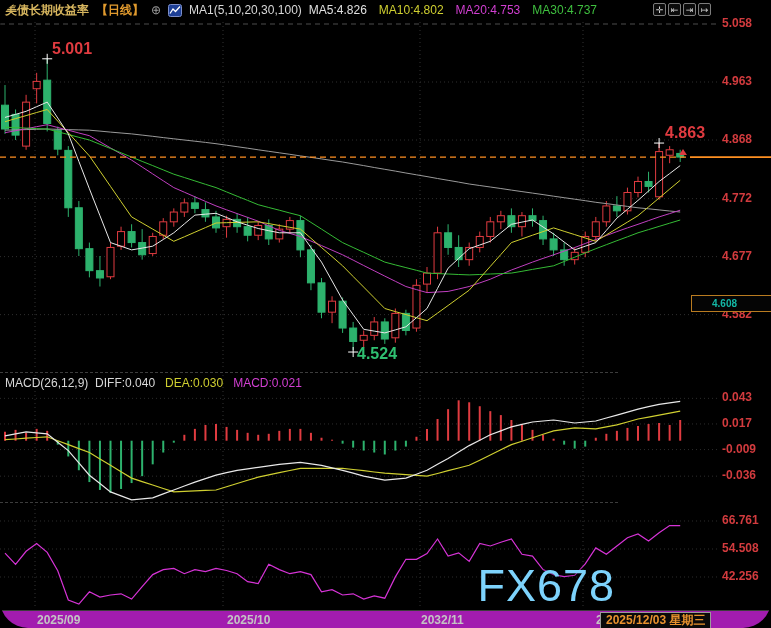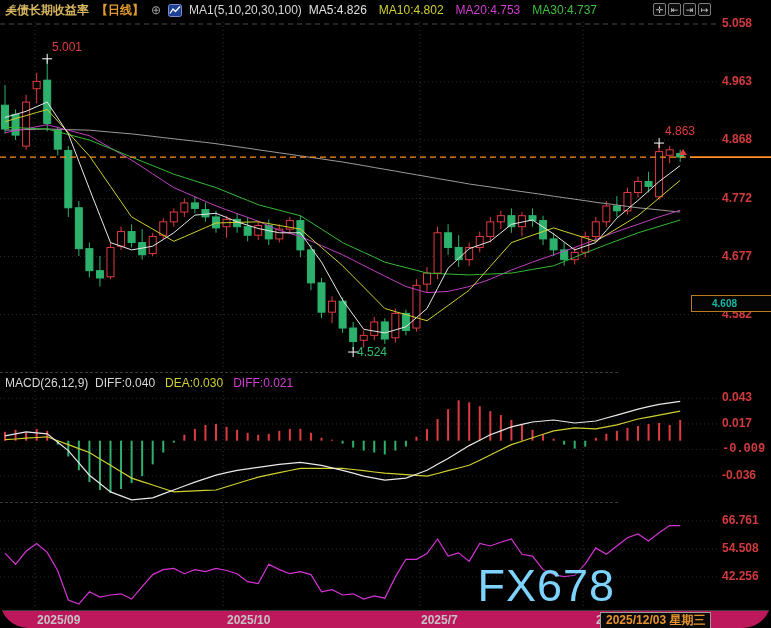--- a/index.html
+++ b/index.html
@@ -20,29 +20,29 @@
   
   .panel{position:absolute;left:0;width:618px;}
   .panel svg.plot{position:absolute;left:0;top:0;}
   .p-main{top:20px;height:352px;}
   .p-macd{top:372px;height:130px;border-top:1px dashed #3c3c3c;box-sizing:border-box;}
   .p-rsi{top:502px;height:108px;border-top:1px dashed #3c3c3c;box-sizing:border-box;}
   .phead{position:absolute;left:5px;top:3px;font-size:12px;color:#d8d8d8;z-index:4;white-space:nowrap;}
   .phead .v-dea{color:#cfcf30;} .phead .v-macd{color:#d23fd2;}
   .phead .v-rsi2{color:#cfcf30;} .phead .v-rsi3{color:#d23fd2;}
   .axis-lab{position:absolute;left:722px;font-size:12px;font-weight:700;color:#d23b3e;z-index:3;}
-  .ann{position:absolute;font-size:12px;font-weight:400;z-index:3;}
+  .ann{position:absolute;font-size:16px;font-weight:700;z-index:3;}
   .ann-high,.ann-rhigh{color:#e03b40;}
   .ann-low{color:#2fbf71;}
   .hl-box{position:absolute;left:691px;width:60px;height:15px;border:1px solid #b97b20;background:#050505;
           color:#14b8a6;font-size:10px;font-weight:700;line-height:15px;padding-left:20px;z-index:4;}
   .watermark{position:absolute;right:3px;bottom:2px;font-size:45px;color:#7dd3fc;letter-spacing:1px;
              z-index:5;line-height:1;text-shadow:0 0 5px rgba(0,0,0,.8);}
   
-  .datebar{position:absolute;left:0;top:610px;width:771px;height:18px;background:#be185d;
+  .datebar{position:absolute;left:0;top:610px;width:771px;height:18px;background:#a21caf;
            border-top:1px solid #3c3c3c;box-sizing:border-box;}
   .month{position:absolute;top:2px;font-size:12px;font-weight:700;color:#c4c4c4;white-space:nowrap;}
   .date-hl{position:absolute;left:600px;top:1px;height:15px;border:1px solid #9a9a9a;background:#0a0a0a;
            color:#e8922e;font-size:12px;font-weight:700;line-height:15px;padding:0 5px;white-space:nowrap;z-index:6;}
 </style>
 </head>
 <body>
 
 <div class="app">
 
@@ -317,26 +317,26 @@
         <line x1="659.1" y1="67.7" x2="659.1" y2="49.97" stroke="#e03b40" stroke-width="2"></line>
         <line x1="669.6500000000001" y1="67.7" x2="669.6500000000001" y2="51.940000000000005" stroke="#e03b40" stroke-width="2"></line>
         <line x1="680.2" y1="67.7" x2="680.2" y2="47.015" stroke="#e03b40" stroke-width="2"></line>
         <polyline points="5,66.7 15.55,66.0 26.1,65.2 36.650000000000006,64.5 47.2,63.8 57.75,67.7 68.30000000000001,71.6 78.85000000000001,75.6 89.4,79.5 99.95,85.9 110.5,92.3 121.05000000000001,98.7 131.60000000000002,105.1 142.15,108.6 152.70000000000002,112.0 163.25,115.5 173.8,118.9 184.35000000000002,118.4 194.9,117.9 205.45000000000002,117.4 216,117.0 226.55,113.7 237.10000000000002,110.5 247.65,107.3 258.20000000000005,104.1 268.75,101.9 279.3,99.7 289.85,97.5 300.40000000000003,95.3 310.95000000000005,95.3 321.5,95.3 332.05,95.3 342.6,95.3 353.15000000000003,96.5 363.70000000000005,97.7 374.25,99.0 384.8,100.2 395.35,100.9 405.90000000000003,101.7 416.45000000000005,102.4 427,103.2 437.55,100.5 448.1,97.7 458.65000000000003,95.0 469.20000000000005,92.3 479.75000000000006,87.2 490.3,82.0 500.85,76.8 511.40000000000003,71.6 521.95,68.2 532.5,64.7 543.0500000000001,61.3 553.6,57.9 564.1500000000001,56.4 574.7,54.9 585.25,55.4 595.8000000000001,55.9 606.35,53.9 616.9000000000001,51.9 627.45,49.0 638,46.0 648.5500000000001,44.1 659.1,42.1 669.6500000000001,40.1 680.2,38.2" fill="none" stroke="#cfcf30" stroke-width="1.2"></polyline>
         <polyline points="5,62.8 15.55,60.8 26.1,58.8 36.650000000000006,59.8 47.2,60.8 57.75,69.2 68.30000000000001,77.6 78.85000000000001,89.9 89.4,102.2 99.95,110.5 110.5,118.9 121.05000000000001,122.9 131.60000000000002,126.8 142.15,125.8 152.70000000000002,124.8 163.25,120.9 173.8,117.0 184.35000000000002,113.0 194.9,109.1 205.45000000000002,105.6 216,102.2 226.55,99.7 237.10000000000002,97.3 247.65,95.8 258.20000000000005,94.3 268.75,92.8 279.3,91.3 289.85,90.4 300.40000000000003,89.4 310.95000000000005,90.8 321.5,92.3 332.05,94.8 342.6,97.3 353.15000000000003,100.2 363.70000000000005,103.2 374.25,105.1 384.8,107.1 395.35,106.1 405.90000000000003,105.1 416.45000000000005,101.2 427,97.3 437.55,91.3 448.1,85.4 458.65000000000003,79.0 469.20000000000005,72.6 479.75000000000006,67.2 490.3,61.8 500.85,57.9 511.40000000000003,53.9 521.95,51.4 532.5,49.0 543.0500000000001,48.0 553.6,47.0 564.1500000000001,48.5 574.7,50.0 585.25,49.0 595.8000000000001,48.0 606.35,45.0 616.9000000000001,42.1 627.45,39.1 638,36.2 648.5500000000001,33.7 659.1,31.3 669.6500000000001,29.8 680.2,28.3" fill="none" stroke="#e8e8e8" stroke-width="1.2"></polyline>
       </svg>
     <div class="phead">
       <span>MACD(26,12,9)</span>&nbsp;
       <span>DIFF:0.040</span>&nbsp;&nbsp;
       <span class="v-dea">DEA:0.030</span>&nbsp;&nbsp;
-      <span class="v-macd">DIFF:0.021</span>
+      <span class="v-macd">MACD:0.021</span>
     </div>
     <div id="macd-labels">
         <div class="axis-lab" style="top: 17.345px;">0.043</div>
         <div class="axis-lab" style="top: 42.955px;">0.017</div>
-        <div class="axis-lab" style="top: 68.565px; font-family: Liberation Mono, monospace;">-0.009</div>
+        <div class="axis-lab" style="top: 68.565px;">-0.009</div>
         <div class="axis-lab" style="top: 95.16px;">-0.036</div>
       </div>
   </div>
 
   <div class="panel p-rsi">
     <svg class="plot" id="svg-rsi" width="771" height="107">
         <line x1="35" y1="2" x2="35" y2="106" stroke="#333" stroke-dasharray="1 3"></line>
         <line x1="223" y1="2" x2="223" y2="106" stroke="#333" stroke-dasharray="1 3"></line>
         <line x1="420" y1="2" x2="420" y2="106" stroke="#333" stroke-dasharray="1 3"></line>
         <line x1="583" y1="2" x2="583" y2="106" stroke="#333" stroke-dasharray="1 3"></line>
@@ -350,21 +350,21 @@
         <div class="axis-lab" style="top: 38px;">54.508</div>
         <div class="axis-lab" style="top: 65.9995px;">42.256</div>
       </div>
     <div class="watermark">FX678</div>
   </div>
 
   <div class="datebar">
     <div id="months">
         <div class="month" style="left: 37px;">2025/09</div>
         <div class="month" style="left: 227px;">2025/10</div>
-        <div class="month" style="left: 421px;">2025/7</div>
+        <div class="month" style="left: 421px;">2032/11</div>
         <div class="month" style="left: 596px;">20</div>
       </div>
     <div class="date-hl">
       <span>2025/12/03</span>
       <span> 星期三</span>
     </div>
   </div>
 </div>
 
 </body></html>

